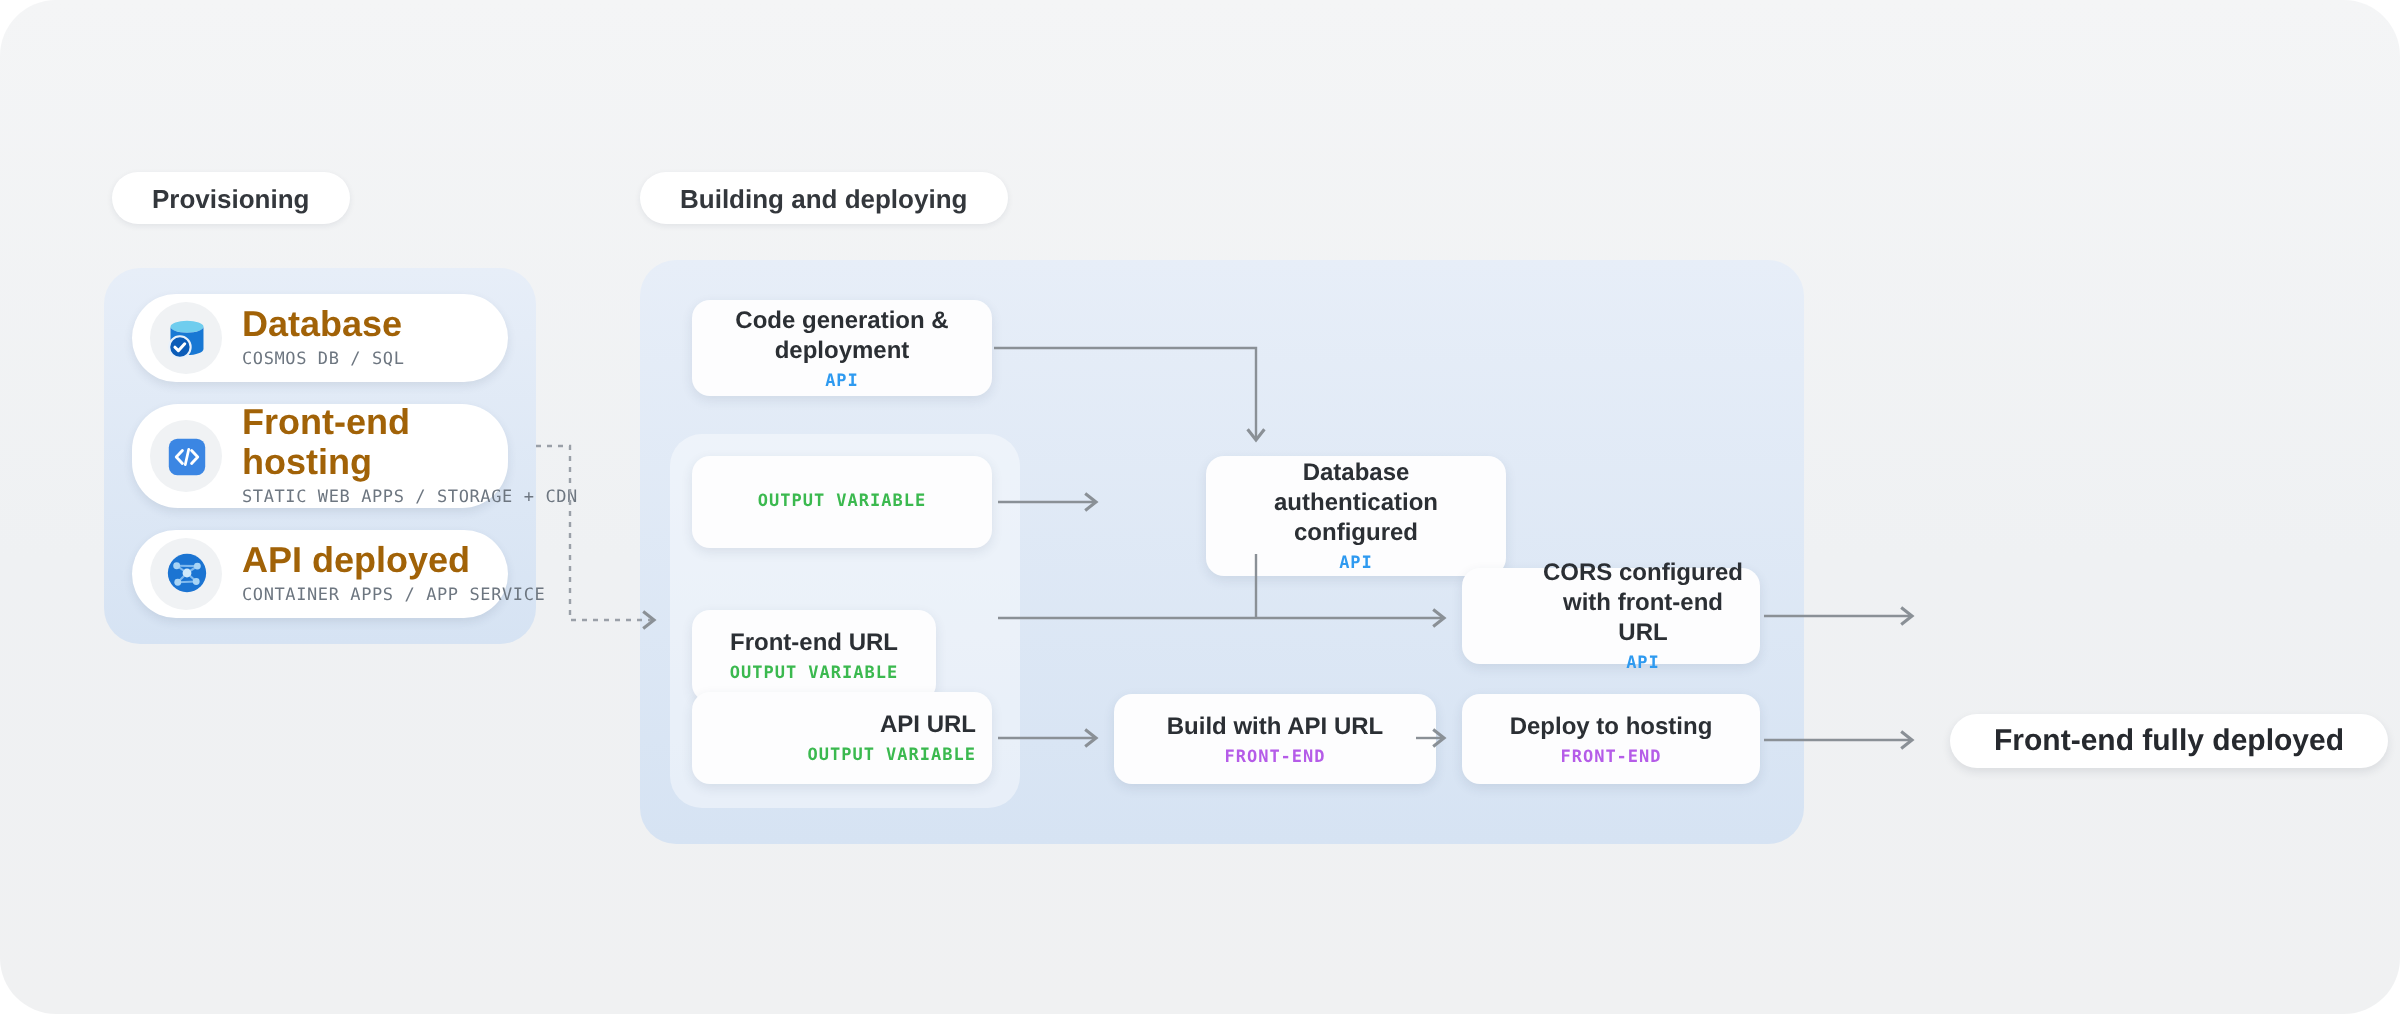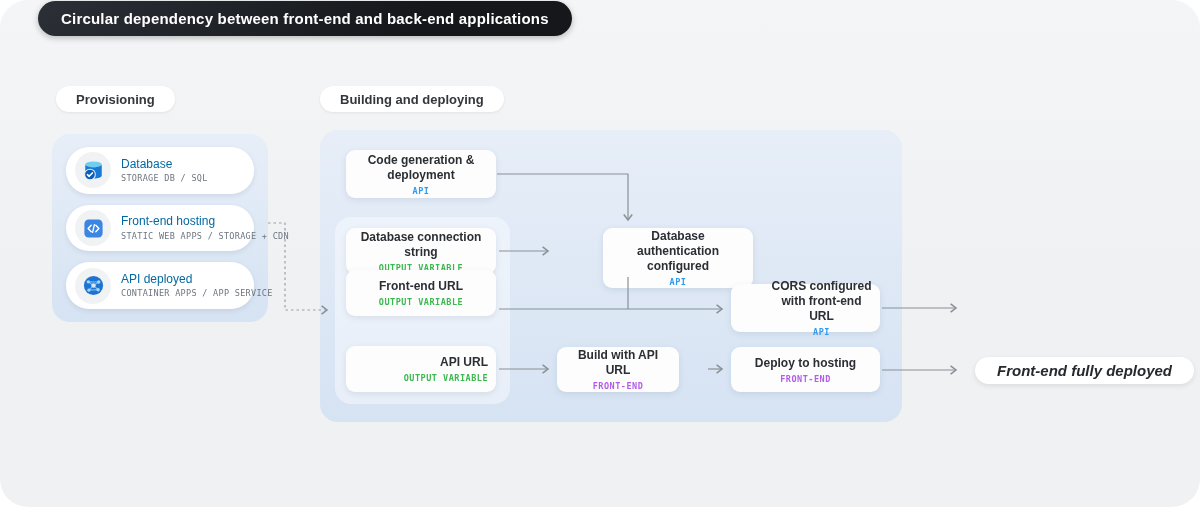--- a/index.html
+++ b/index.html
@@ -43,78 +43,77 @@
   .prov-card{
     flex:1;background:#ffffff;border-radius:23px;
     display:flex;align-items:center;gap:10px;padding:0 10px 0 9px;
     box-shadow:0 2px 5px rgba(40,60,90,.10);
   }
   .icon-circle{
     width:36px;height:36px;border-radius:50%;background:#f0f2f4;
     display:flex;align-items:center;justify-content:center;flex:0 0 auto;
   }
   .prov-text{display:flex;flex-direction:column;gap:2px;min-width:0;}
-  .prov-title{font-size:12px;font-weight:400;color:#0369a1;line-height:1.1;}
+  .prov-title{font-size:18px;font-weight:700;color:#a16207;line-height:1.1;}
   .prov-sub{font-family:"DejaVu Sans Mono",monospace;font-size:8.5px;color:#6d7680;letter-spacing:.3px;white-space:nowrap;}
   
   .flow-box{
     position:absolute;background:#fdfdfe;border-radius:9px;
     box-shadow:0 2px 6px rgba(40,60,90,.10);
     display:flex;flex-direction:column;align-items:center;justify-content:center;
     gap:3px;text-align:center;padding:4px 8px;box-sizing:border-box;
   }
   .flow-title{font-size:12px;font-weight:600;color:#2b2f34;line-height:1.25;}
   .flow-tag{font-family:"DejaVu Sans Mono",monospace;font-size:8.5px;letter-spacing:.5px;font-weight:700;}
   .tag-api{color:#2e9af0;}
   .tag-output{color:#3bb94f;}
   .tag-frontend{color:#b55ce8;}
   #box-code-gen{left:26px;top:20px;width:150px;height:48px;}
   #box-db-conn{left:26px;top:98px;width:150px;height:46px;}
-  #box-frontend-url{left:26px;top:140px;width:150px;height:46px;}
+  #box-frontend-url{left:26px;top:175px;width:122px;height:46px;}
   #box-api-url{left:26px;top:216px;width:150px;height:46px;align-items:flex-end;}
   #box-db-auth{left:237px;top:98px;width:150px;height:60px;margin-left:46px;}
   #box-cors{left:411px;top:154px;width:149px;height:48px;padding-left:40px;}
-  #box-build{left:237px;top:217px;width:122px;height:45px;}
+  #box-build{left:237px;top:217px;width:161px;height:45px;}
   #box-deploy{left:411px;top:217px;width:149px;height:45px;}
   
   .result-pill{
     position:absolute;height:27px;display:flex;align-items:center;
     padding:0 22px;border-radius:15px;background:#ffffff;
     color:#26292e;font-size:15px;font-weight:700;
     box-shadow:0 2px 5px rgba(30,40,60,.10);white-space:nowrap;
   }
   #result-backend{left:975px;top:294px;}
-  #result-frontend{left:975px;top:357px;font-style:italic;}
+  #result-frontend{left:975px;top:357px;}
   
   #arrow-layer{position:absolute;left:0;top:0;width:1200px;height:507px;pointer-events:none;}
 </style>
 </head>
 <body>
 
 <div class="canvas">
 
-  <div class="title-pill">Circular dependency between front-end and back-end applications</div>
 
   <div class="section-pill" id="pill-building">Building and deploying</div>
   <div class="section-pill" id="pill-provisioning">Provisioning</div>
 
   <div class="panel" id="left-panel">
 
     <div class="prov-card">
       <span class="icon-circle">
         <svg width="23" height="23" viewBox="0 0 24 24">
           <ellipse cx="12" cy="5.6" rx="8.6" ry="3.1" fill="#6fcdee"></ellipse>
           <path d="M3.4 5.6 v11.6 c0 1.8 3.9 3.2 8.6 3.2 s8.6 -1.4 8.6 -3.2 V5.6 c0 1.7 -3.9 3.1 -8.6 3.1 s-8.6 -1.4 -8.6 -3.1 Z" fill="#1878d4"></path>
           <circle cx="8.3" cy="16.2" r="5.6" fill="#0b5cb8" stroke="#e9f1fa" stroke-width="1.1"></circle>
           <path d="M5.7 16.3 l1.8 1.8 l3.3 -3.6" fill="none" stroke="#ffffff" stroke-width="1.6" stroke-linecap="round" stroke-linejoin="round"></path>
         </svg>
       </span>
       <span class="prov-text">
         <span class="prov-title">Database</span>
-        <span class="prov-sub">STORAGE DB / SQL</span>
+        <span class="prov-sub">COSMOS DB / SQL</span>
       </span>
     </div>
 
     <div class="prov-card">
       <span class="icon-circle">
         <svg width="23" height="23" viewBox="0 0 24 24">
           <rect x="2.5" y="2.5" width="19" height="19" rx="4.5" fill="#3b86e3"></rect>
           <path d="M9.6 8.6 L6.4 12 L9.6 15.4" fill="none" stroke="#ffffff" stroke-width="1.5" stroke-linecap="round" stroke-linejoin="round"></path>
           <path d="M14.4 8.6 L17.6 12 L14.4 15.4" fill="none" stroke="#ffffff" stroke-width="1.5" stroke-linecap="round" stroke-linejoin="round"></path>
           <path d="M12.9 8 L11.1 16" fill="none" stroke="#ffffff" stroke-width="1.4" stroke-linecap="round"></path>
@@ -154,21 +153,20 @@
 
   <div class="panel" id="right-panel">
     <div class="sub-panel"></div>
 
     <div class="flow-box" id="box-code-gen">
       <span class="flow-title">Code generation &amp; deployment</span>
       <span class="flow-tag tag-api">API</span>
     </div>
 
     <div class="flow-box" id="box-db-conn">
-      <span class="flow-title">Database connection string</span>
       <span class="flow-tag tag-output">OUTPUT VARIABLE</span>
     </div>
 
     <div class="flow-box" id="box-frontend-url">
       <span class="flow-title">Front-end URL</span>
       <span class="flow-tag tag-output">OUTPUT VARIABLE</span>
     </div>
 
     <div class="flow-box" id="box-api-url">
       <span class="flow-title">API URL</span>

